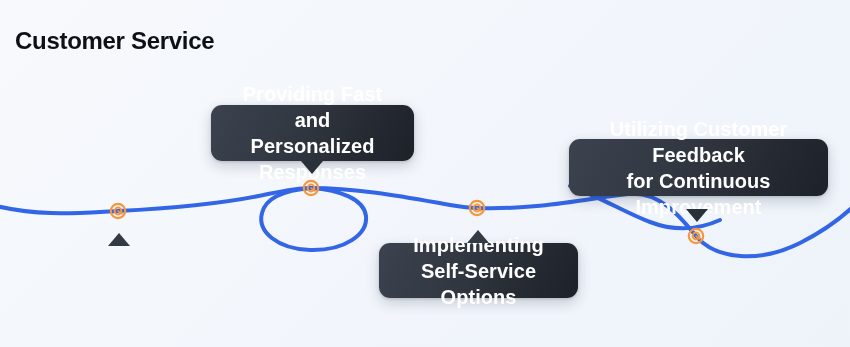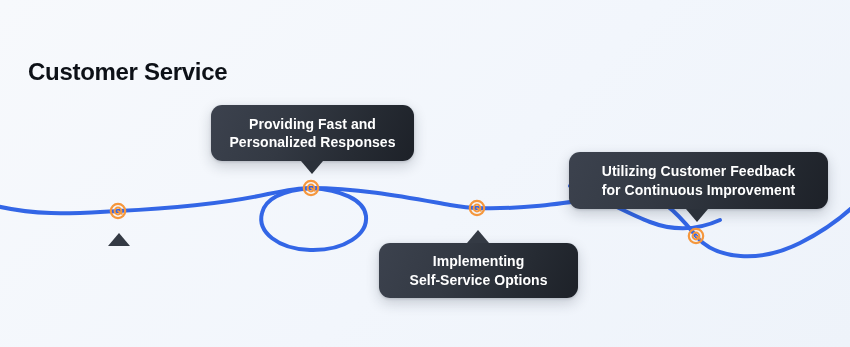--- a/index.html
+++ b/index.html
@@ -18,28 +18,27 @@
     position: relative;
     width: 850px;
     height: 347px;
     background: linear-gradient(135deg, #f7f9fc 0%, #f2f6fc 55%, #eef3fa 100%);
     overflow: hidden;
   }
 
   
   #page-title {
     position: absolute;
-    left: 28px;
+    left: 15px;
     top: 27px;
     font-size: 24px;
     font-weight: bold;
     color: #0d1117;
     letter-spacing: -0.3px;
     white-space: nowrap;
-    margin-top: 31px;
   }
 
   
   #curve-layer {
     position: absolute;
     left: 0;
     top: 0;
     width: 850px;
     height: 347px;
   }
@@ -49,21 +48,21 @@
     position: absolute;
     box-sizing: border-box;
     border-radius: 11px;
     background: linear-gradient(115deg, #3c424e 0%, #333943 38%, #262b33 72%, #1d2128 100%);
     color: #ffffff;
     display: flex;
     align-items: center;
     justify-content: center;
     text-align: center;
     padding: 16px 14px;
-    font-size: 14px;
+    font-size: 20px;
     font-weight: bold;
     line-height: 1.30;
     box-shadow: 0 5px 14px rgba(26, 33, 48, 0.20), 0 1px 3px rgba(26, 33, 48, 0.16);
     letter-spacing: 0.05px;
   }
   .callout .label {
     display: block;
     white-space: pre-line;
   }
   
@@ -129,21 +128,21 @@
 Personalized Responses</span>
   </div>
   <div class="tail tail-down" style="left:301px; top:161px;"></div>
 
   <div class="callout" style="left:379px; top:243px; width:199px; height:55px;">
     <span class="label">Implementing
 Self-Service Options</span>
   </div>
   <div class="tail tail-up" style="left:467px; top:230px;"></div>
 
-  <div class="callout" style="left:569px; top:152px; width:259px; height:57px;align-items:center;">
+  <div class="callout" style="left:569px; top:139px; width:259px; height:57px;align-items:center;">
     <span class="label">Utilizing Customer Feedback
 for Continuous Improvement</span>
   </div>
   <div class="tail tail-down" style="left:686px; top:209px;"></div>
 
   <svg class="marker" style="left:118px; top:211px;" viewBox="0 0 18 18" xmlns="http://www.w3.org/2000/svg">
     <circle cx="9" cy="9" r="7.2" fill="none" stroke="#f5973d" stroke-width="2.2"></circle>
     <circle cx="9" cy="9" r="3.4" fill="none" stroke="#f5973d" stroke-width="2"></circle>
     <path d="M9 9 L13 12" stroke="#f5973d" stroke-width="1.6" fill="none" stroke-linecap="round"></path>
   </svg>

